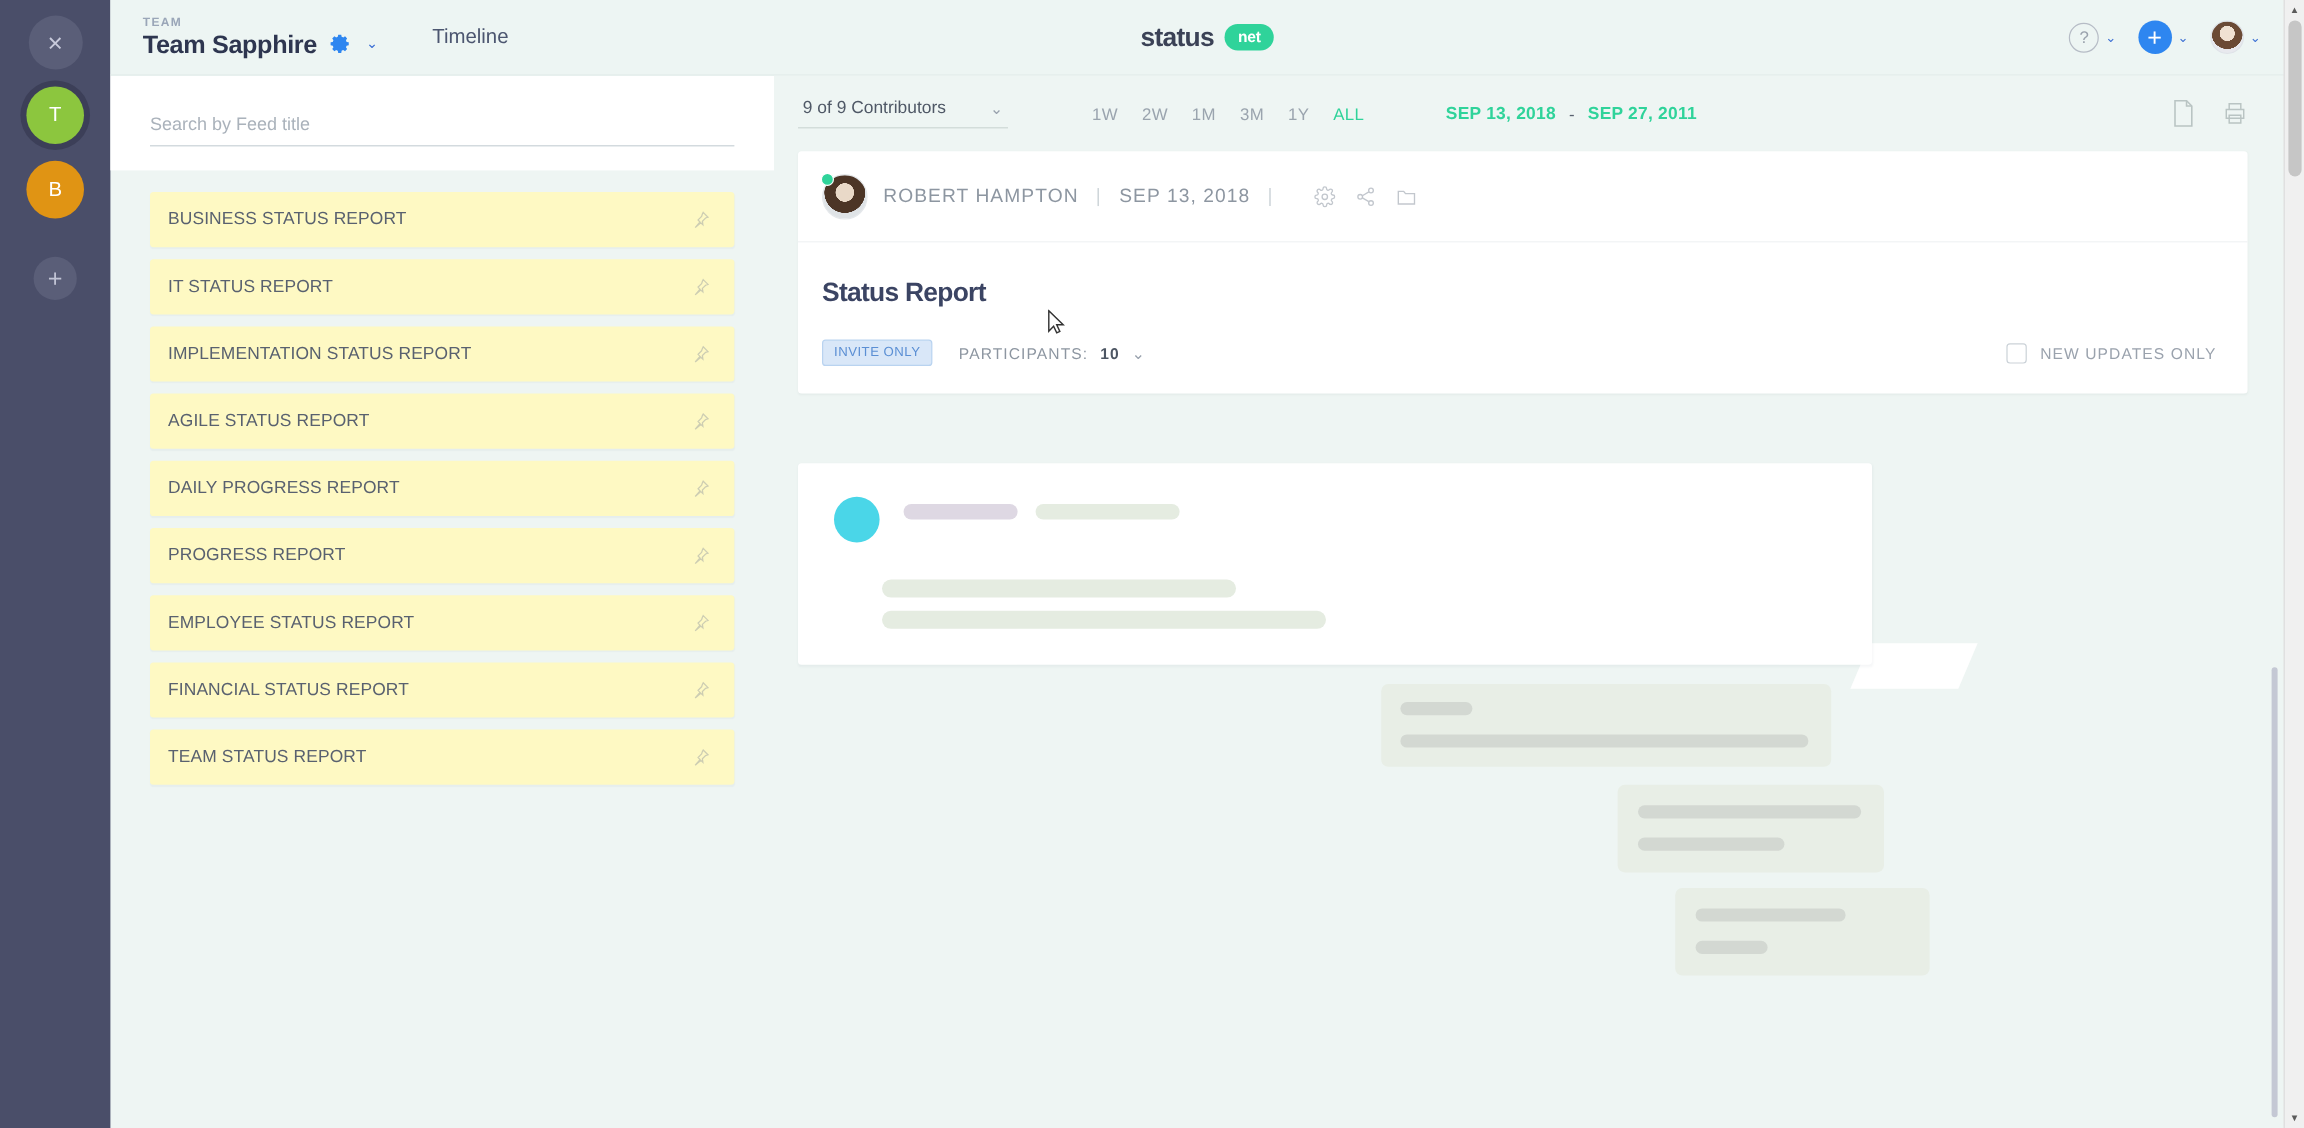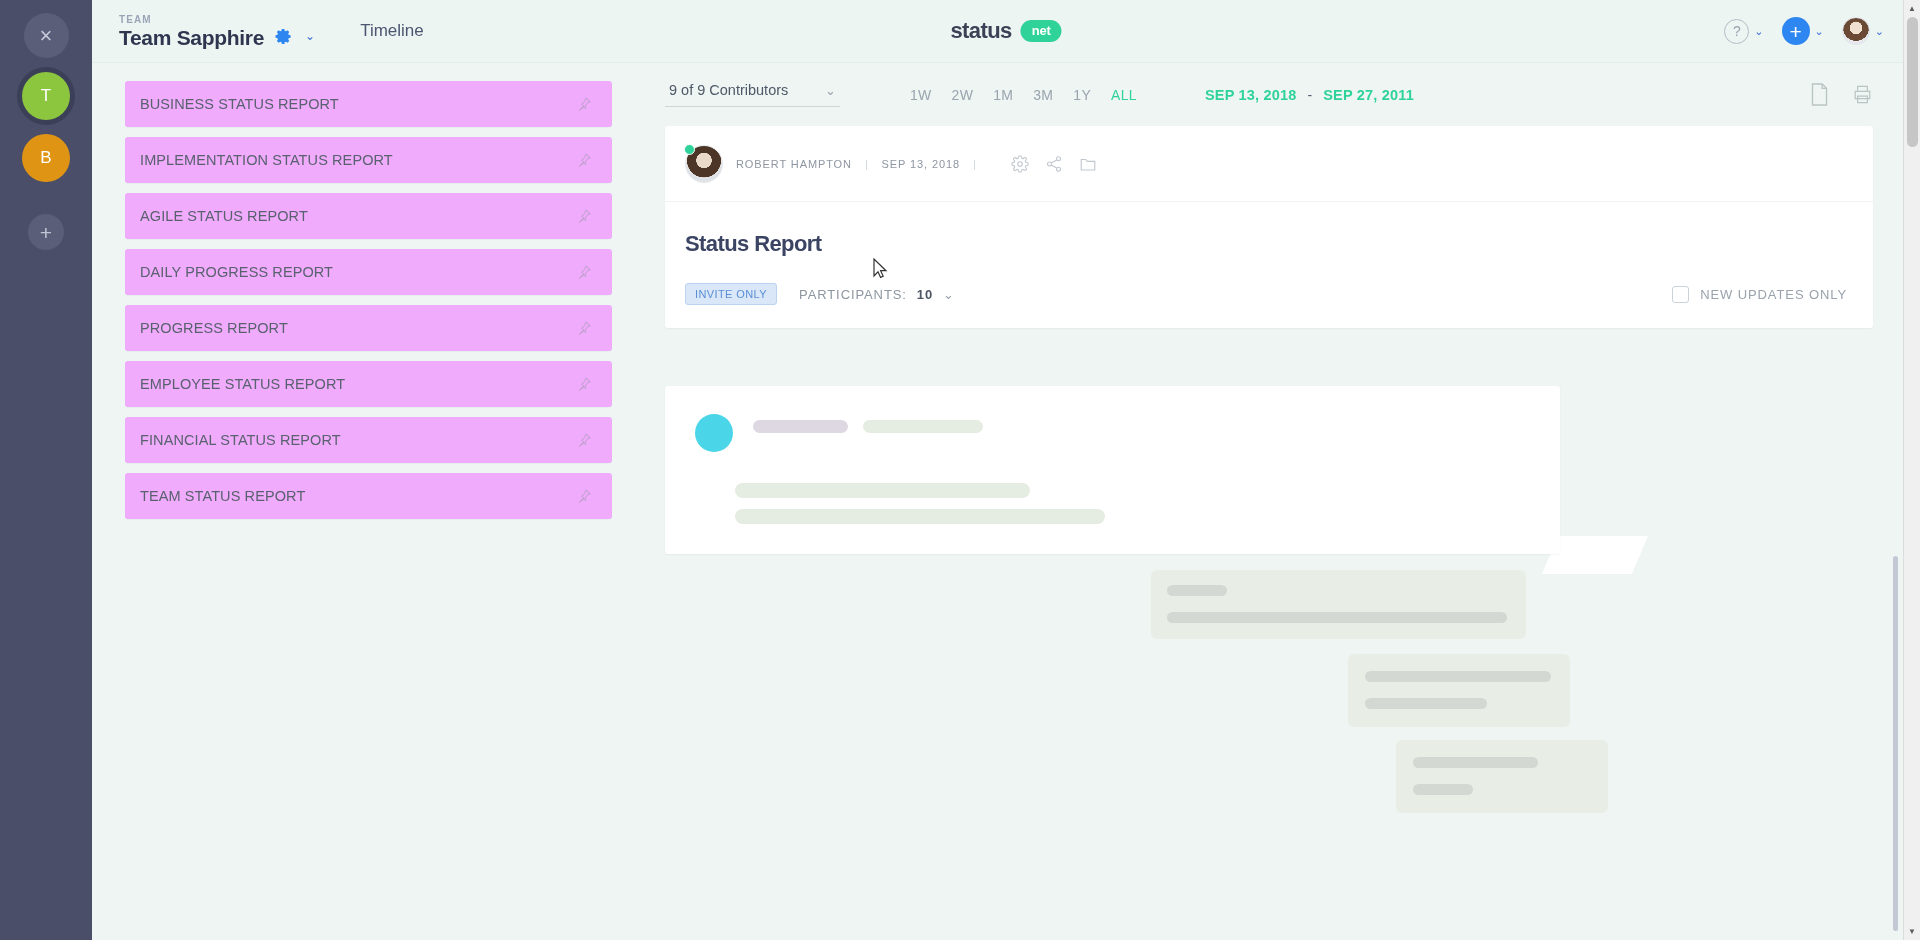--- a/index.html
+++ b/index.html
@@ -98,21 +98,21 @@
   .sidebar { width: 553px; flex: 0 0 553px; display: flex; flex-direction: column; }
   .search-wrap { background: #ffffff; padding: 28px 33px 20px 33px; }
   .search-input {
     width: 100%; border: none; border-bottom: 1px solid #c9d2d6;
     outline: none; font-size: 15px; color: #5a6270; padding: 4px 0 9px 0;
     font-family: "Liberation Sans", sans-serif; background: transparent;
   }
   .search-input::placeholder { color: #aab2bb; }
   .feed-list { flex: 1; overflow: hidden; padding: 18px 33px 0 33px; }
   .feed-item {
-    background: #f0abfc; border-radius: 3px; height: 46px; margin-bottom: 10px;
+    background: #fef9c3; border-radius: 3px; height: 46px; margin-bottom: 10px;
     display: flex; align-items: center; justify-content: space-between;
     padding: 0 20px 0 15px; cursor: pointer;
     box-shadow: 0 1px 1px rgba(60,80,90,0.04);
   }
   .feed-title { font-size: 14.5px; color: #59616f; letter-spacing: 0.1px; }
   .pin-ic { width: 16px; height: 16px; opacity: .42; cursor: pointer; }
 
   
   .main { flex: 1; min-width: 0; display: flex; flex-direction: column; position: relative; }
   .filterbar {
@@ -147,21 +147,21 @@
   .post-av { position: relative; width: 38px; height: 38px; flex: 0 0 38px; }
   .post-av .pic {
     width: 38px; height: 38px; border-radius: 50%;
     background: radial-gradient(circle at 50% 40%, #e9d9c8 0 27%, #4c3526 28% 60%, #dfe3e6 61%);
     border: 1px solid #e5e8eb;
   }
   .dot-online {
     position: absolute; left: -1px; top: -1px; width: 11px; height: 11px;
     border-radius: 50%; background: #2fd39a; border: 1.5px solid #fff;
   }
-  .meta { font-size: 11px; color: #8d96a1; letter-spacing: .9px; }
+  .meta { font-size: 16px; color: #8d96a1; letter-spacing: .9px; }
   .meta-sep { color: #cfd6da; margin: 0 9px; }
   .head-icons { display: flex; align-items: center; gap: 16px; margin-left: 12px; }
   .hi { width: 18px; height: 18px; cursor: pointer; opacity: .6; }
   .card-title {
     font-size: 22px; font-weight: 700; color: #3b4463; letter-spacing: -0.6px;
     padding: 29px 20px 0 20px;
   }
   .card-foot {
     display: flex; align-items: center; padding: 26px 26px 23px 20px;
   }
@@ -289,24 +289,33 @@
         <div class="tr-group">
           <div class="ic-avatar"></div>
           <span class="chev-grey">⌄</span>
         </div>
       </div>
     </div>
 
     <div class="body">
 
       <div class="sidebar">
+        <div class="search-wrap">
+          <input class="search-input" value="" placeholder="Search by Feed title" style="">
+        </div>
         <div class="feed-list">
 
           <div class="feed-item">
             <span class="feed-title">BUSINESS STATUS REPORT</span>
+            <svg class="pin-ic" viewBox="0 0 24 24" fill="none" stroke="#8b939d" stroke-width="1.6">
+                <path d="M15 3l6 6-3 1-4 4 .6 4.4L12 16 5 22l6-7-2.4-2.6L13 8l1-3z"></path>
+              </svg>
+          </div>
+          <div class="feed-item">
+            <span class="feed-title">IT STATUS REPORT</span>
             <svg class="pin-ic" viewBox="0 0 24 24" fill="none" stroke="#8b939d" stroke-width="1.6">
                 <path d="M15 3l6 6-3 1-4 4 .6 4.4L12 16 5 22l6-7-2.4-2.6L13 8l1-3z"></path>
               </svg>
           </div>
           <div class="feed-item">
             <span class="feed-title">IMPLEMENTATION STATUS REPORT</span>
             <svg class="pin-ic" viewBox="0 0 24 24" fill="none" stroke="#8b939d" stroke-width="1.6">
                 <path d="M15 3l6 6-3 1-4 4 .6 4.4L12 16 5 22l6-7-2.4-2.6L13 8l1-3z"></path>
               </svg>
           </div>

